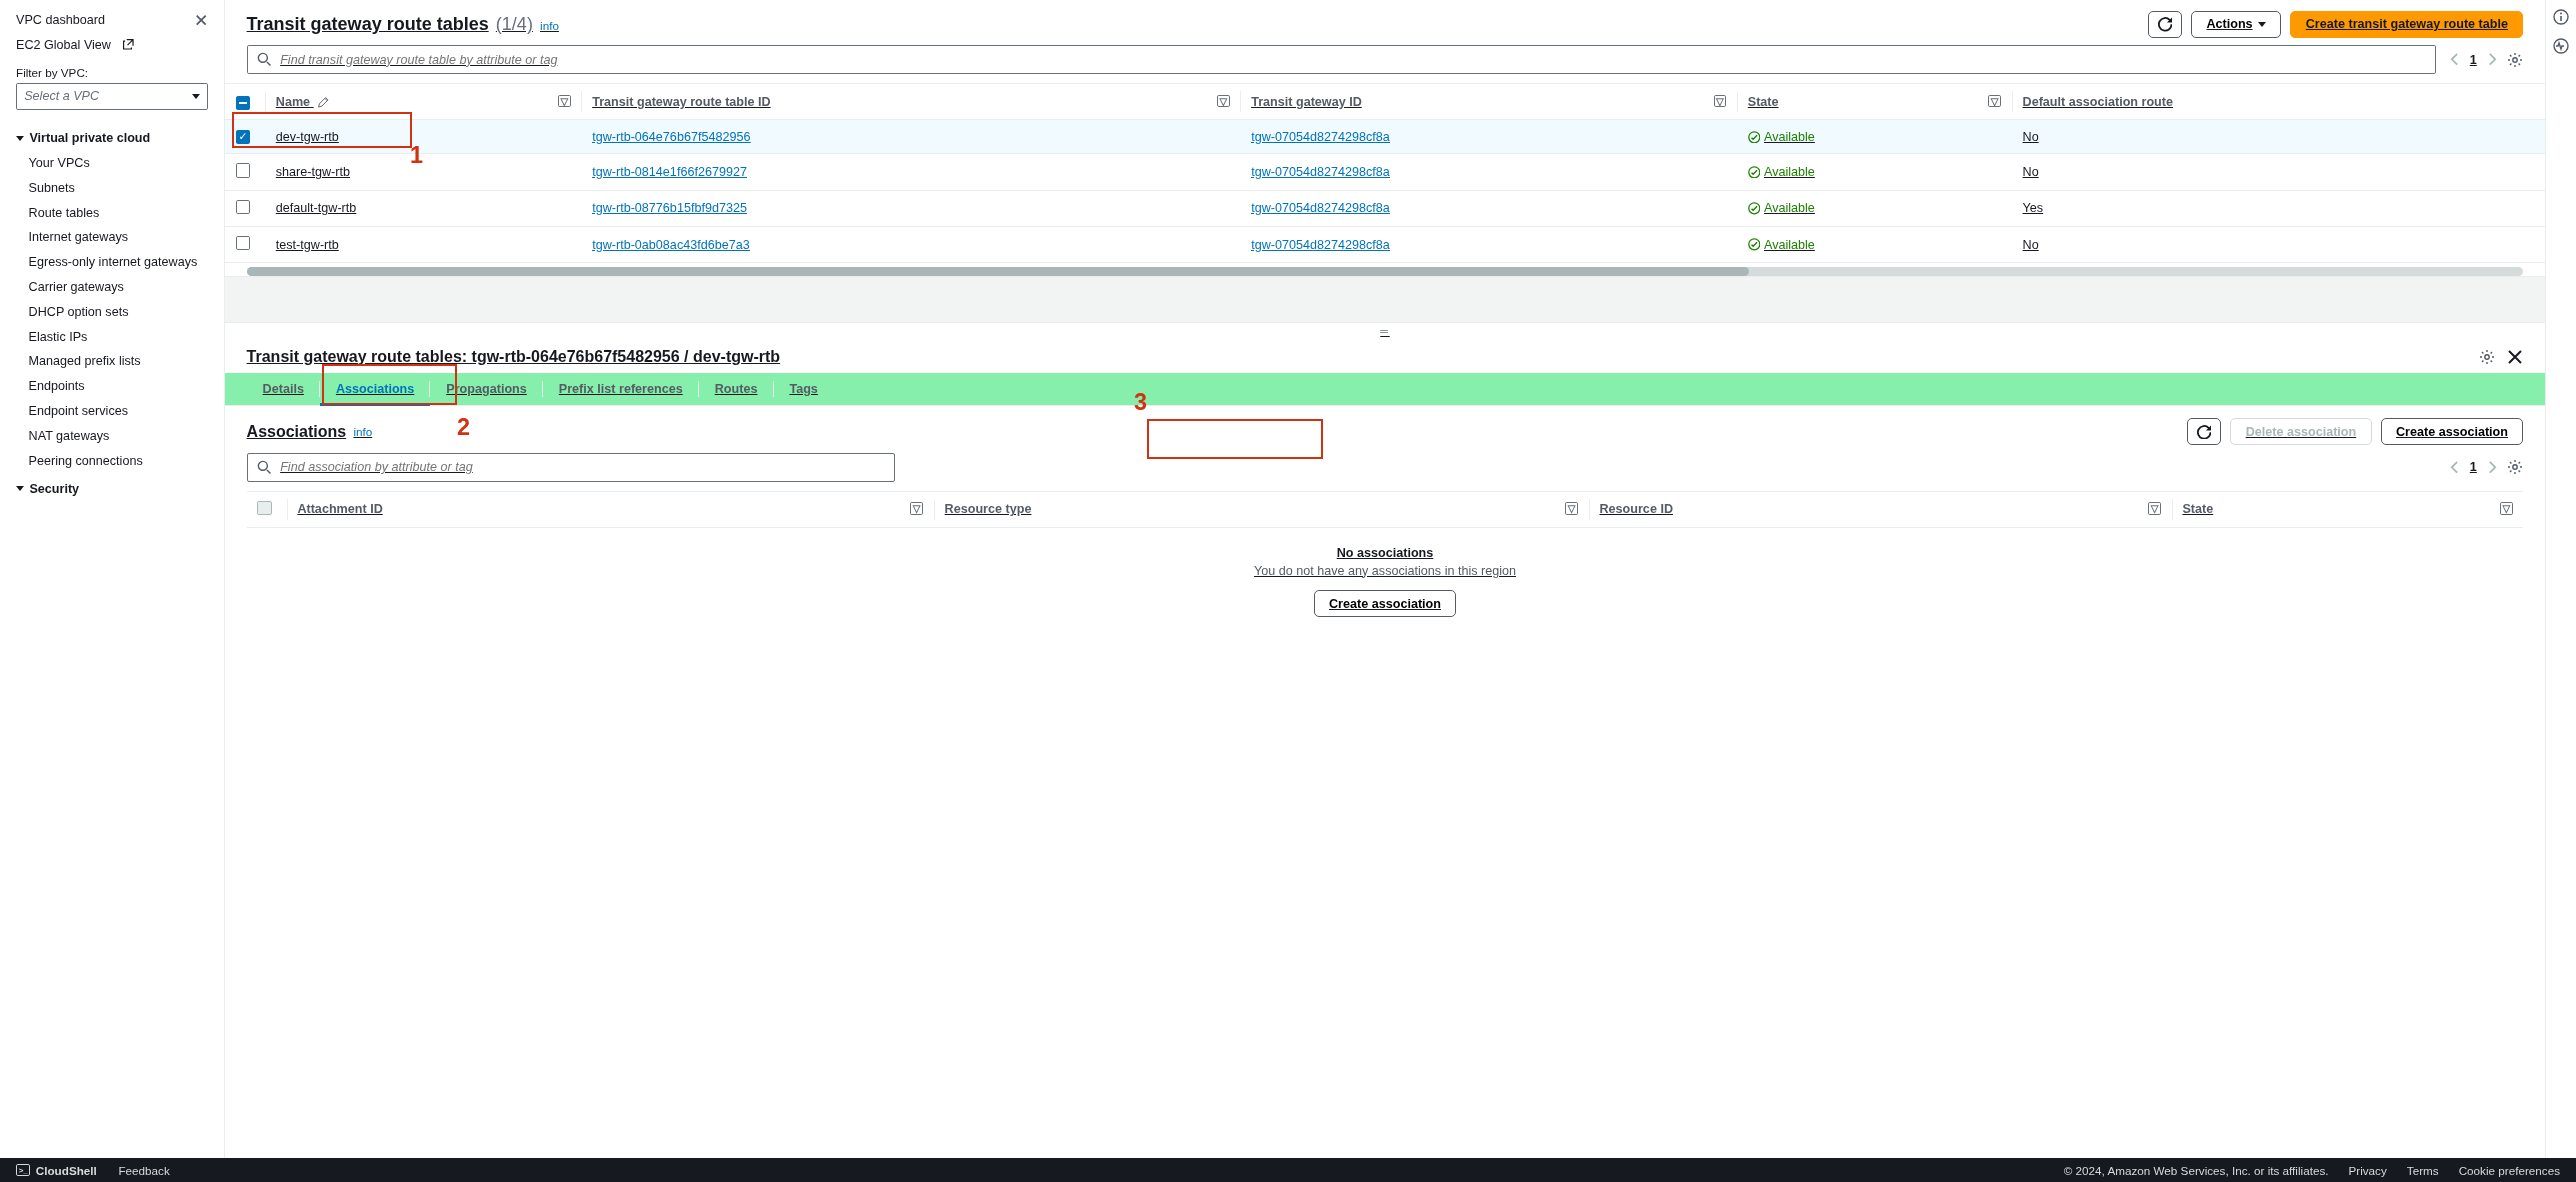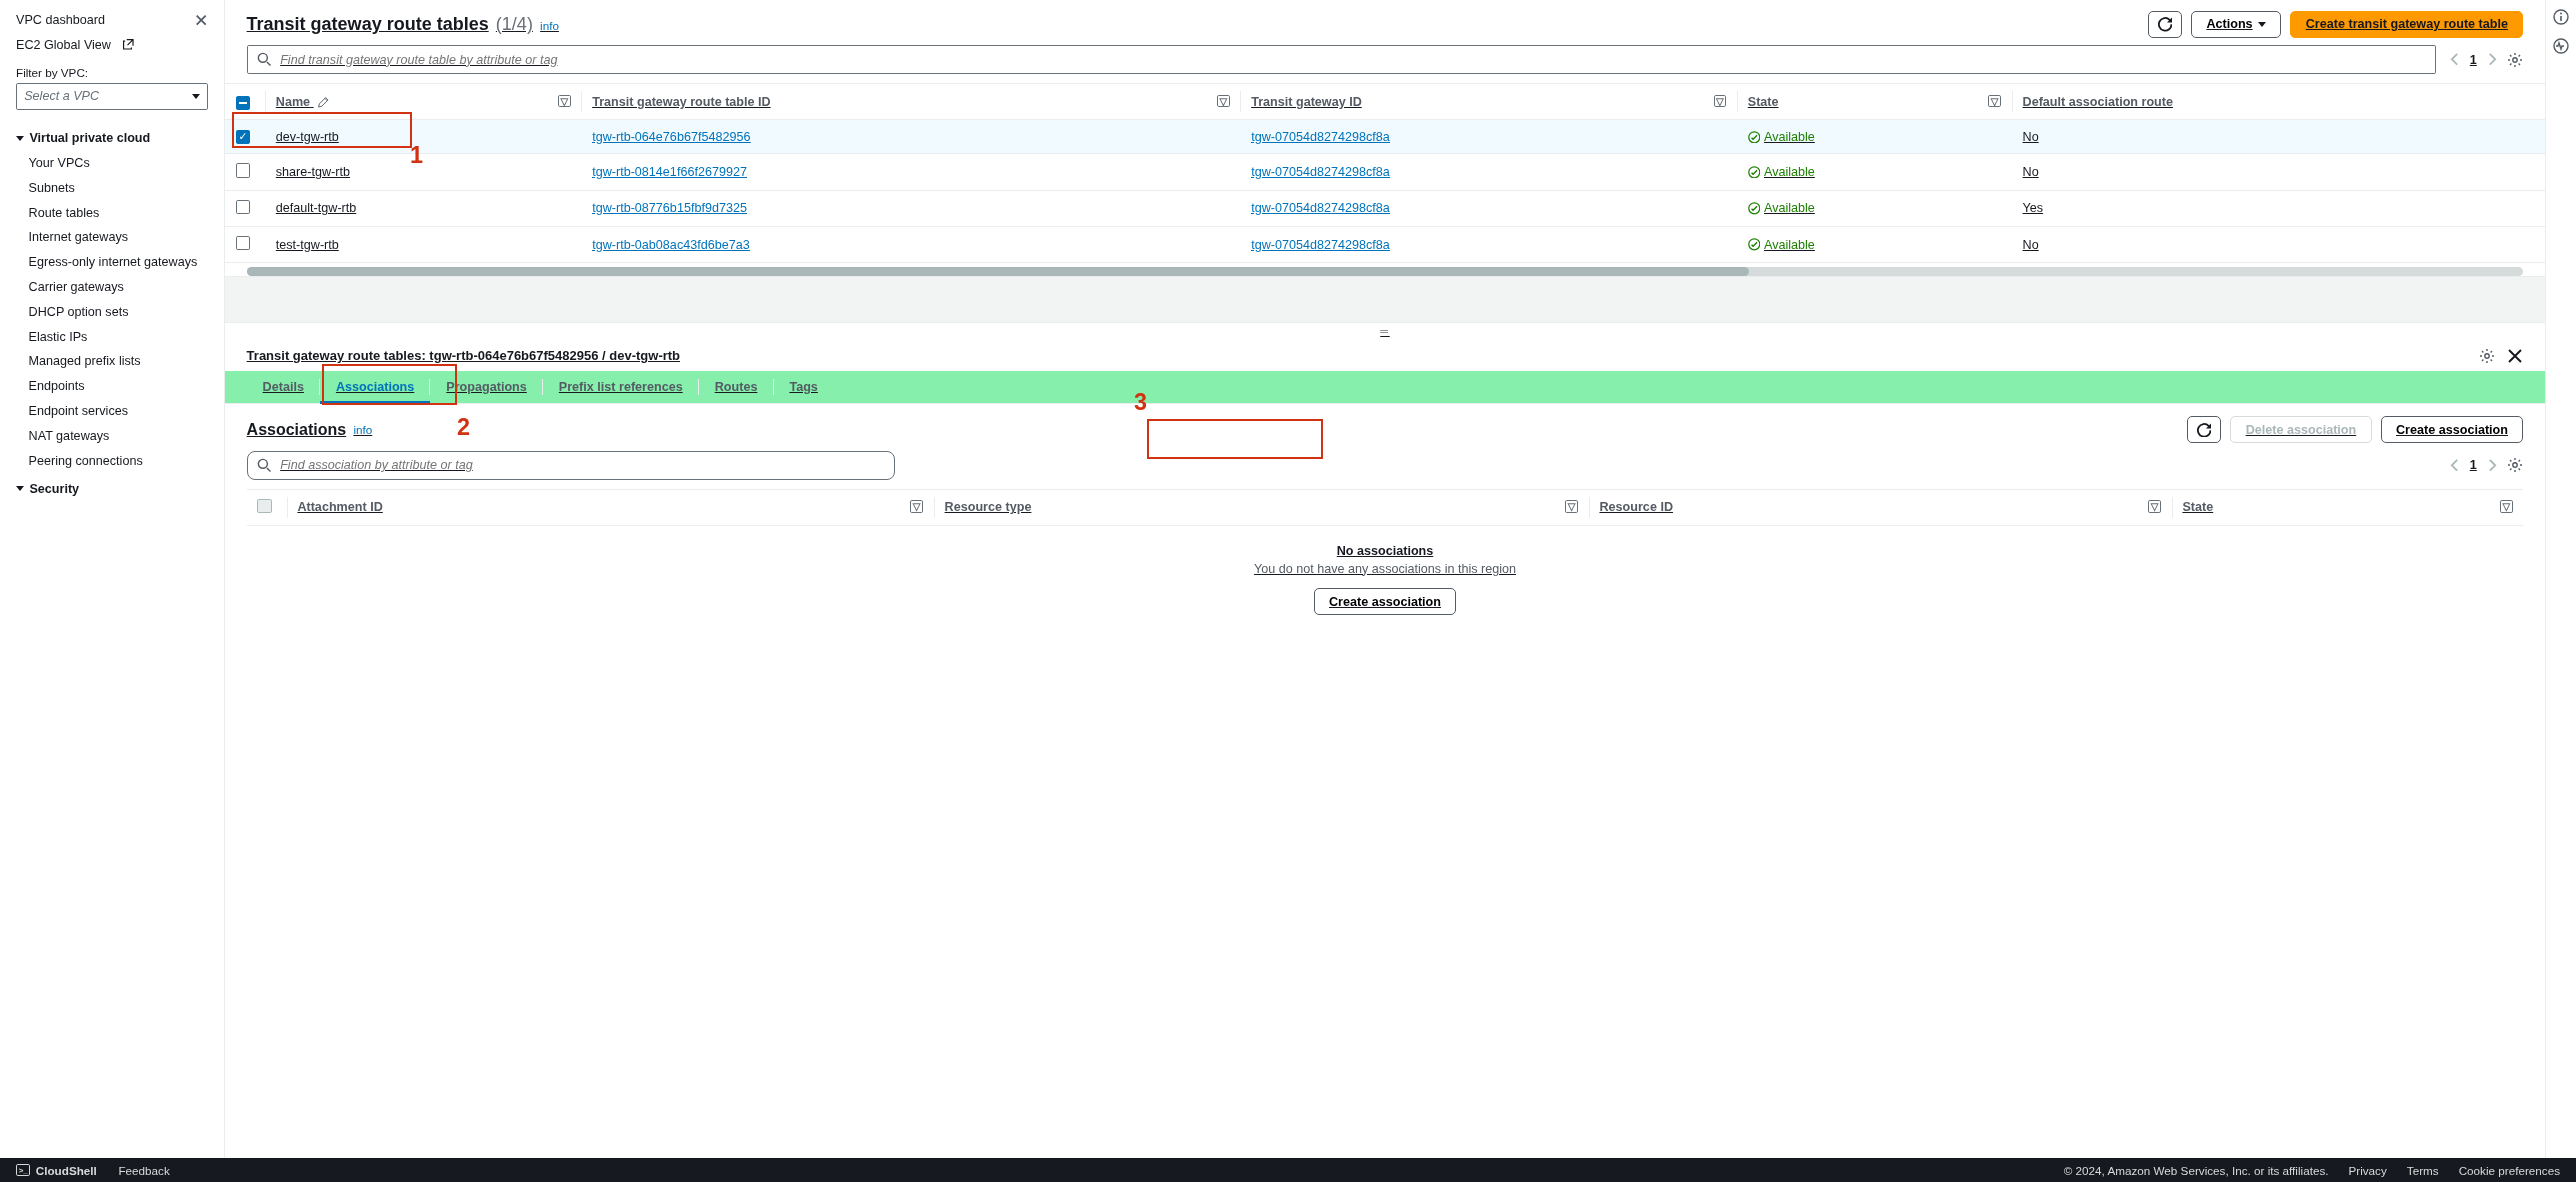--- a/index.html
+++ b/index.html
@@ -60,33 +60,33 @@
   .chk.indet::after { content:""; width:7.2px; height:1.8px; background:#fff;}
   .link { color:var(--aws-blue-link); text-decoration:underline; cursor:pointer;}
   .state-ok { color:var(--aws-green); display:flex; align-items:center; gap:3.6px;}
   .sort-caret { float:right; color:#687078; font-size:10px; border:0.9px solid #687078; border-radius:1.8px; width:12.6px;height:12.6px;display:inline-flex;align-items:center;justify-content:center;}
   .h-scroll { height:9px; background:#d5dbdb; margin:3.6px 21.6px 0; border-radius:4.5px; position:relative;}
   .h-scroll-thumb { position:absolute; left:0; width:66%; height:100%; background:#aab7b8; border-radius:4.5px;}
   .gap-grey { height:45px; background:var(--aws-bg-grey);}
   
   .drag-handle { text-align:center; background:#fff; color:#687078; padding:1.8px 0; font-size:10.8px; letter-spacing:1.8px; border-top:0.9px solid var(--aws-border-light);}
   .detail-header { display:flex; justify-content:space-between; align-items:center; padding:9px 21.6px 7.2px; background:#fff;}
-  .detail-title { font-size:13px; font-weight:700;}
+  .detail-title { font-size:16px; font-weight:700;}
   .detail-tools { display:flex; gap:12.6px; align-items:center;}
   .close-x { width:16px;height:16px; cursor:pointer;}
   .tabs { display:flex; border-bottom:0.9px solid var(--aws-border-light); padding:0 21.6px; background:#86efac;}
   .tab { padding:9px 16px; font-weight:700; color:#545b64; cursor:pointer; position:relative;}
   .tab.active { color:var(--aws-blue-link);}
   .tab.active::after { content:""; position:absolute; left:0; right:0; bottom:-0.9px; height:2.7px; background:var(--aws-blue-link);}
   .tab:not(:last-child)::before { content:""; position:absolute; right:0; top:25%; height:50%; width:0.9px; background:var(--aws-border-light);}
   .assoc-panel { padding:12.6px 21.6px 18px; background:#fff;}
   .assoc-head { display:flex; justify-content:space-between; align-items:center; margin-bottom:7.2px;}
   .assoc-title { font-size:16px; font-weight:700; display:flex; align-items:center; gap:7.2px;}
   .assoc-search-row { display:flex; gap:14.4px; align-items:center; margin-bottom:9px;}
-  .assoc-search { width:648px; border:0.9px solid #687078; border-radius:8px; height:29px; display:flex; align-items:center; padding:0 9px; gap:7.2px;}
+  .assoc-search { width:648px; border:0.9px solid #687078; border-radius:2px; height:29px; display:flex; align-items:center; padding:0 9px; gap:7.2px;}
   .assoc-search input { border:none; outline:none; flex:1; font-size:12.6px; font-style:italic; color:var(--text-muted);}
   .tbl2 th { border-top:0.9px solid var(--aws-border-light); border-bottom:0.9px solid var(--aws-border-light);}
   .empty { text-align:center; padding:18px 0 7.2px;}
   .empty-title { font-weight:700;}
   .empty-sub { color:#545b64; margin:3.6px 0 12.6px;}
   
   .footer { background:#16191f; color:#d5dbdb; display:flex; align-items:center; justify-content:space-between; padding:5.4px 16px; font-size:11.7px; flex:0 0 auto;}
   .footer-left { display:flex; gap:21.6px; align-items:center;}
   .footer-right { display:flex; gap:20px; align-items:center;}
   .csh { display:flex; align-items:center; gap:5.4px; font-weight:700; cursor:pointer;}

